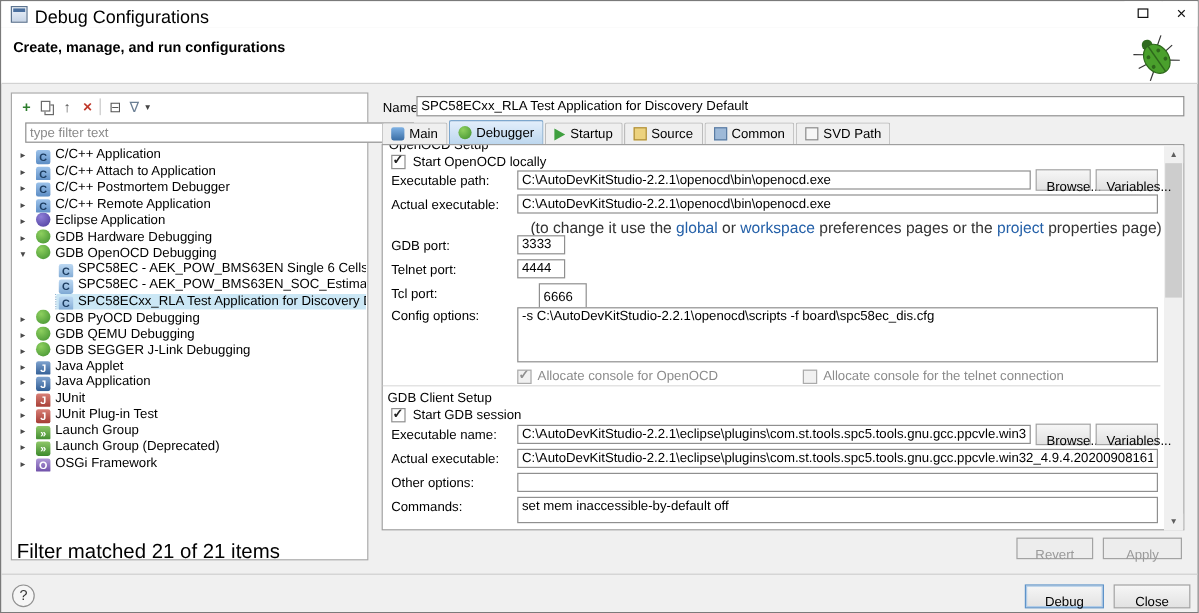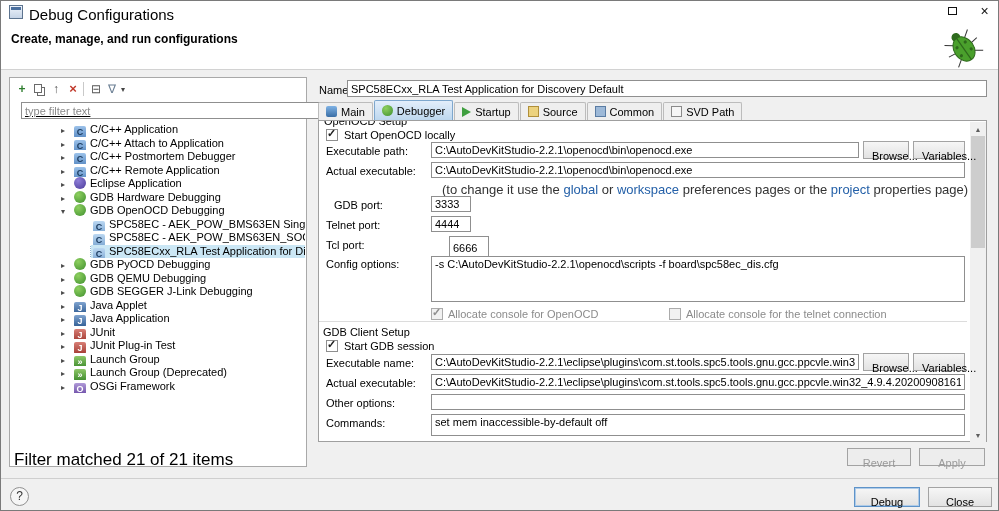--- a/index.html
+++ b/index.html
@@ -32,24 +32,24 @@
   .tool-ico { position:absolute; top:3px; width:16px; height:16px; font-size:12px; line-height:16px; text-align:center; color:#3a6ea5; background:none; border:none; }
   .tool-sep { position:absolute; top:4px; width:1px; height:14px; background:#c9c9c9; }
   .ico-new { color:#2d7d2d; font-weight:bold; }
   .ico-dup-shape { position:absolute; left:3px; top:3px; width:8px; height:9px; border:1px solid #6a6a6a; background:#fff; box-shadow:3px 3px 0 -1px #fff,3px 3px 0 0 #6a6a6a; }
   .ico-del { color:#c0392b; font-weight:bold; font-size:13px; }
   .ico-exp { color:#555; }
   .ico-col { color:#555; }
   .ico-filter { color:#6b7f94; }
   .ico-caret { position:absolute; top:7px; font-size:8px; color:#444; background:none; border:none; width:10px; }
 
-  .filter-input { left:11px; top:24px; width:324px; height:17px;text-decoration:underline; }
+  .filter-input { left:11px; top:24px; width:324px; height:17px; }
   .filter-input::placeholder { color:#8a8a8a; }
 
-  .tree { position:absolute; left:1px; top:45px; width:294px; height:285px; overflow:hidden;padding-left:44px; }
+  .tree { position:absolute; left:1px; top:45px; width:294px; height:285px; overflow:hidden; }
   .trow { height:13.5px; line-height:13.5px; font-size:11px; white-space:nowrap; overflow:hidden; padding-left:6px; color:#000; }
   .trow.child { padding-left:36px; }
   .tarrow { display:inline-block; width:11px; font-size:8px; color:#4a4a4a; }
   .twrap { display:inline-block; padding:0 2px; }
   .twrap.sel { background:#cbe7f5; outline:1px dotted #8fb2cf; }
   .ti { display:inline-block; width:12px; height:12px; margin-right:4px; vertical-align:-2px; border-radius:2px; font:bold 9px "Liberation Sans",sans-serif; color:#fff; text-align:center; line-height:12px; }
   .ti.c    { background:linear-gradient(#9cc2ea,#5b8cc4); color:#1c3c60; }
   .ti.capp { background:linear-gradient(#bcd8f2,#7fa9d4); color:#1c3c60; }
   .ti.bug  { background:radial-gradient(circle at 35% 30%,#8ed05f,#3f8f2f); border-radius:50%; }
   .ti.ecl  { background:radial-gradient(circle at 35% 30%,#8f7fd8,#4a3a9a); border-radius:50%; }
@@ -225,21 +225,21 @@
   <button class="btn" style="left:862px; top:140px; width:46px; height:18px; z-index:4;">Browse...</button>
   <button class="btn" style="left:912px; top:140px; width:52px; height:18px; z-index:4;">Variables...</button>
 
   <div class="lbl" style="left:325px; top:164px; z-index:4;">Actual executable:</div>
   <input class="txt" style="left: 430px; top: 161px; width: 534px; height: 16px; z-index: 4;" value="C:\AutoDevKitStudio-2.2.1\openocd\bin\openocd.exe">
 
   <div class="note" style="left:430px; top:181px; z-index:4;">
     <span>(to change it use the </span><span class="link">global</span><span> or </span><span class="link">workspace</span><span> preferences pages or the </span><span class="link">project</span><span> properties page)</span>
   </div>
 
-  <div class="lbl" style="left:325px; top:198px; z-index:4;margin-left:8px;">GDB port:</div>
+  <div class="lbl" style="left:325px; top:198px; z-index:4;">GDB port:</div>
   <input class="txt" style="left: 430px; top: 195px; width: 40px; height: 16px; z-index: 4;" value="3333">
 
   <div class="lbl" style="left:325px; top:218px; z-index:4;">Telnet port:</div>
   <input class="txt" style="left: 430px; top: 215px; width: 40px; height: 16px; z-index: 4;" value="4444">
 
   <div class="lbl" style="left:325px; top:238px; z-index:4;">Tcl port:</div>
   <input class="txt" style="left: 448px; top: 235px; width: 40px; height: 24px; z-index: 4;" value="6666">
 
   <div class="lbl" style="left:325px; top:257px; z-index:4;">Config options:</div>
   <textarea class="ta" style="left: 430px; top: 255px; width: 534px; height: 46px; z-index: 4;">-s C:\AutoDevKitStudio-2.2.1\openocd\scripts -f board\spc58ec_dis.cfg</textarea>

